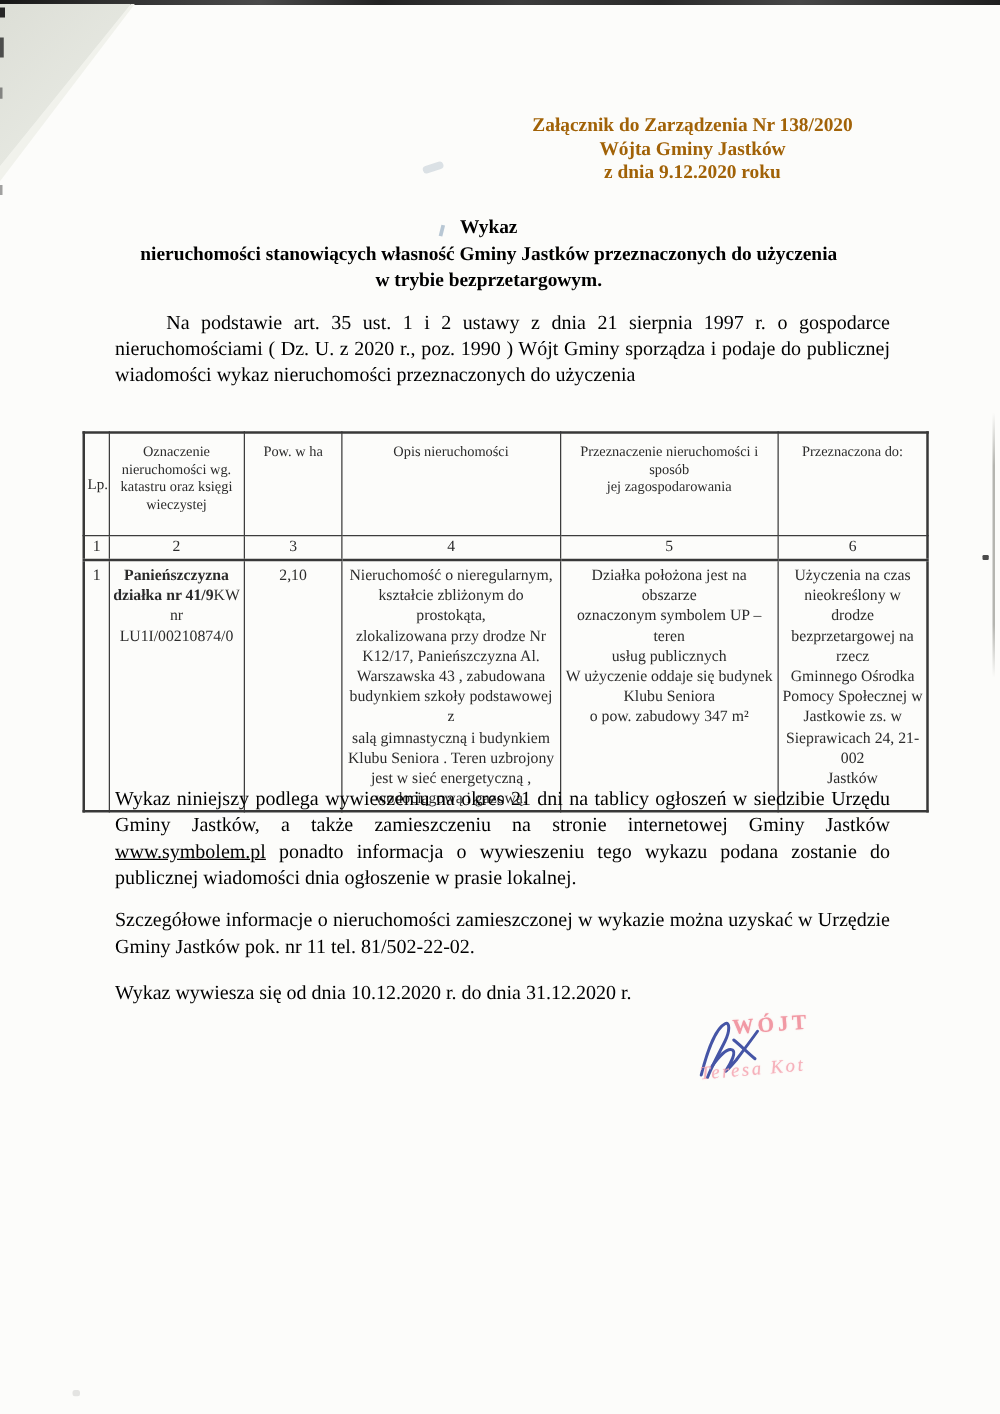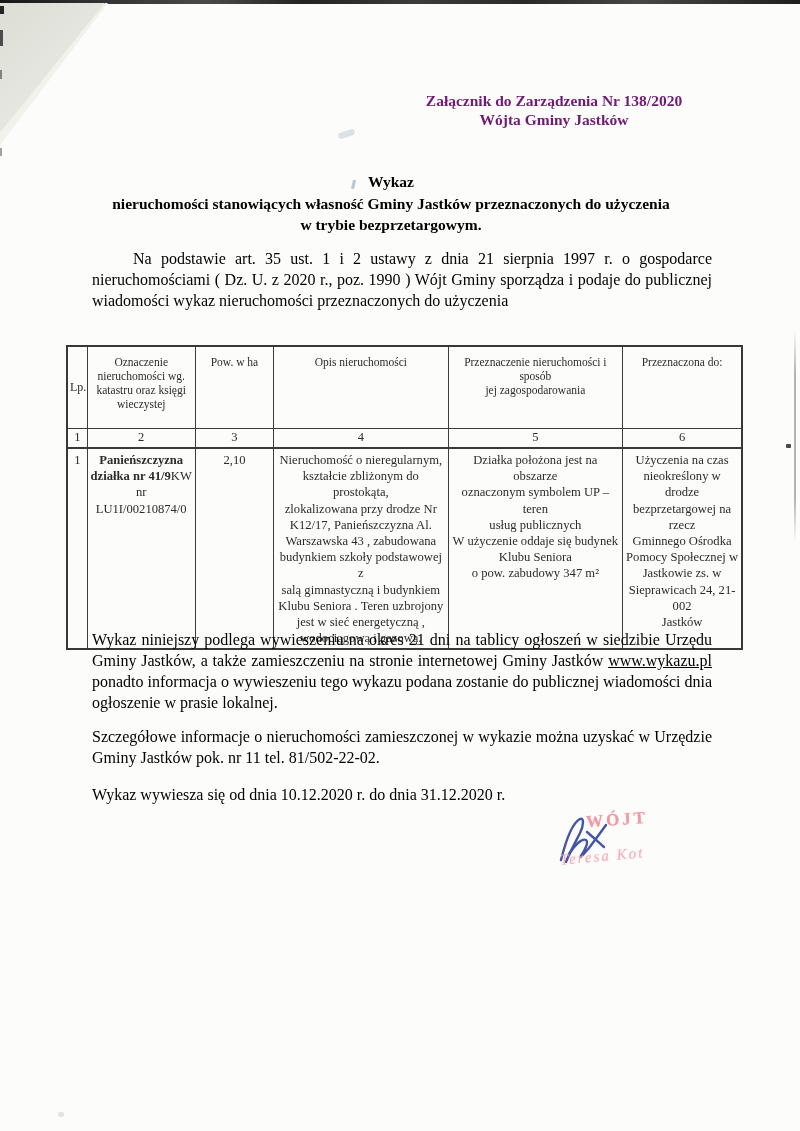--- a/index.html
+++ b/index.html
@@ -24,21 +24,21 @@
   .s5{left:786px;top:444px;width:5px;height:4px;background:#4b4b4b;border-radius:1px;}
   .s6{left:58px;top:1112px;width:6px;height:5px;background:#e4e4e2;border-radius:2px;}
   .right-line{left:794px;top:330px;width:2px;height:212px;
     background:linear-gradient(to bottom,rgba(160,160,155,0),#b5b5b0 20%,#b5b5b0 80%,rgba(160,160,155,0));}
   .smudge1{left:338px;top:131px;width:17px;height:6px;background:#b9c6cf;opacity:.5;
     border-radius:3px;transform:rotate(-18deg);}
   .smudge2{left:352px;top:180px;width:3px;height:9px;background:#7f9ab5;opacity:.55;transform:rotate(14deg);}
 
   
   .ref-block{position:absolute;top:92px;left:408px;width:292px;text-align:center;
-    font-weight:bold;font-size:15.5px;line-height:18.5px;color:#701a75;}
+    font-weight:bold;font-size:15.5px;line-height:18.5px;color:#a16207;}
   .title-block{position:absolute;top:171px;left:80px;width:622px;text-align:center;
     font-weight:bold;font-size:15.5px;line-height:21.5px;color:#000000;}
   .para{position:absolute;left:92px;width:620px;font-size:16px;line-height:21px;
     text-align:justify;color:#000000;}
   .intro{top:248px;text-indent:41px;}
   .notice{top:629px;}
   .details{top:726px;}
   .period{top:784px;text-align:left;}
   .link{text-decoration:underline;}
 
@@ -82,20 +82,21 @@
   <div class="speck s4"></div>
   <div class="speck s5"></div>
   <div class="speck s6"></div>
   <div class="speck right-line"></div>
   <div class="speck smudge1"></div>
   <div class="speck smudge2"></div>
 
   <div class="ref-block">
     <div>Załącznik do Zarządzenia Nr 138/2020</div>
     <div>Wójta Gminy Jastków</div>
+    <div>z dnia 9.12.2020 roku</div>
   </div>
 
   <div class="title-block">
     <div>Wykaz</div>
     <div>nieruchomości stanowiących własność Gminy Jastków przeznaczonych do użyczenia</div>
     <div>w trybie bezprzetargowym.</div>
   </div>
 
   <div class="para intro">Na podstawie art. 35 ust. 1 i 2 ustawy z dnia 21 sierpnia 1997 r. o gospodarce nieruchomościami ( Dz. U. z 2020 r., poz. 1990 ) Wójt Gminy sporządza i podaje do publicznej wiadomości wykaz nieruchomości przeznaczonych do użyczenia</div>
 
@@ -158,21 +159,21 @@
 Gminnego Ośrodka
 Pomocy Społecznej w
 Jastkowie zs. w
 Sieprawicach 24, 21-002
 Jastków</td>
       </tr>
     </tbody>
       </table>
   </div>
 
-  <div class="para notice"><span>Wykaz niniejszy podlega wywieszeniu na okres 21 dni na tablicy ogłoszeń w siedzibie Urzędu Gminy Jastków, a także zamieszczeniu na stronie internetowej Gminy Jastków </span><span class="link">www.wykazu.pl</span><span> ponadto informacja o wywieszeniu tego wykazu podana zostanie do publicznej wiadomości dnia ogłoszenie w prasie lokalnej.</span></div>
+  <div class="para notice"><span>Wykaz niniejszy podlega wywieszeniu na okres 21 dni na tablicy ogłoszeń w siedzibie Urzędu Gminy Jastków, a także zamieszczeniu na stronie internetowej Gminy Jastków </span><span class="link">www.symbolem.pl</span><span> ponadto informacja o wywieszeniu tego wykazu podana zostanie do publicznej wiadomości dnia ogłoszenie w prasie lokalnej.</span></div>
 
   <div class="para details">Szczegółowe informacje o nieruchomości zamieszczonej w wykazie można uzyskać w Urzędzie Gminy Jastków pok. nr 11 tel. 81/502-22-02.</div>
 
   <div class="para period">Wykaz wywiesza się od dnia 10.12.2020 r. do dnia 31.12.2020 r.</div>
 
   <div class="stamp">
     <div class="stamp-title">WÓJT</div>
     <svg class="sig" width="70" height="58" viewBox="0 0 70 58">
       <g fill="none" stroke="#36479f" stroke-width="2.4" stroke-linecap="round" opacity="0.92">
         <path d="M9 48 C13 32 20 11 28 7 C32 5 32 13 28 21 C23 31 17 42 14 50"></path>

